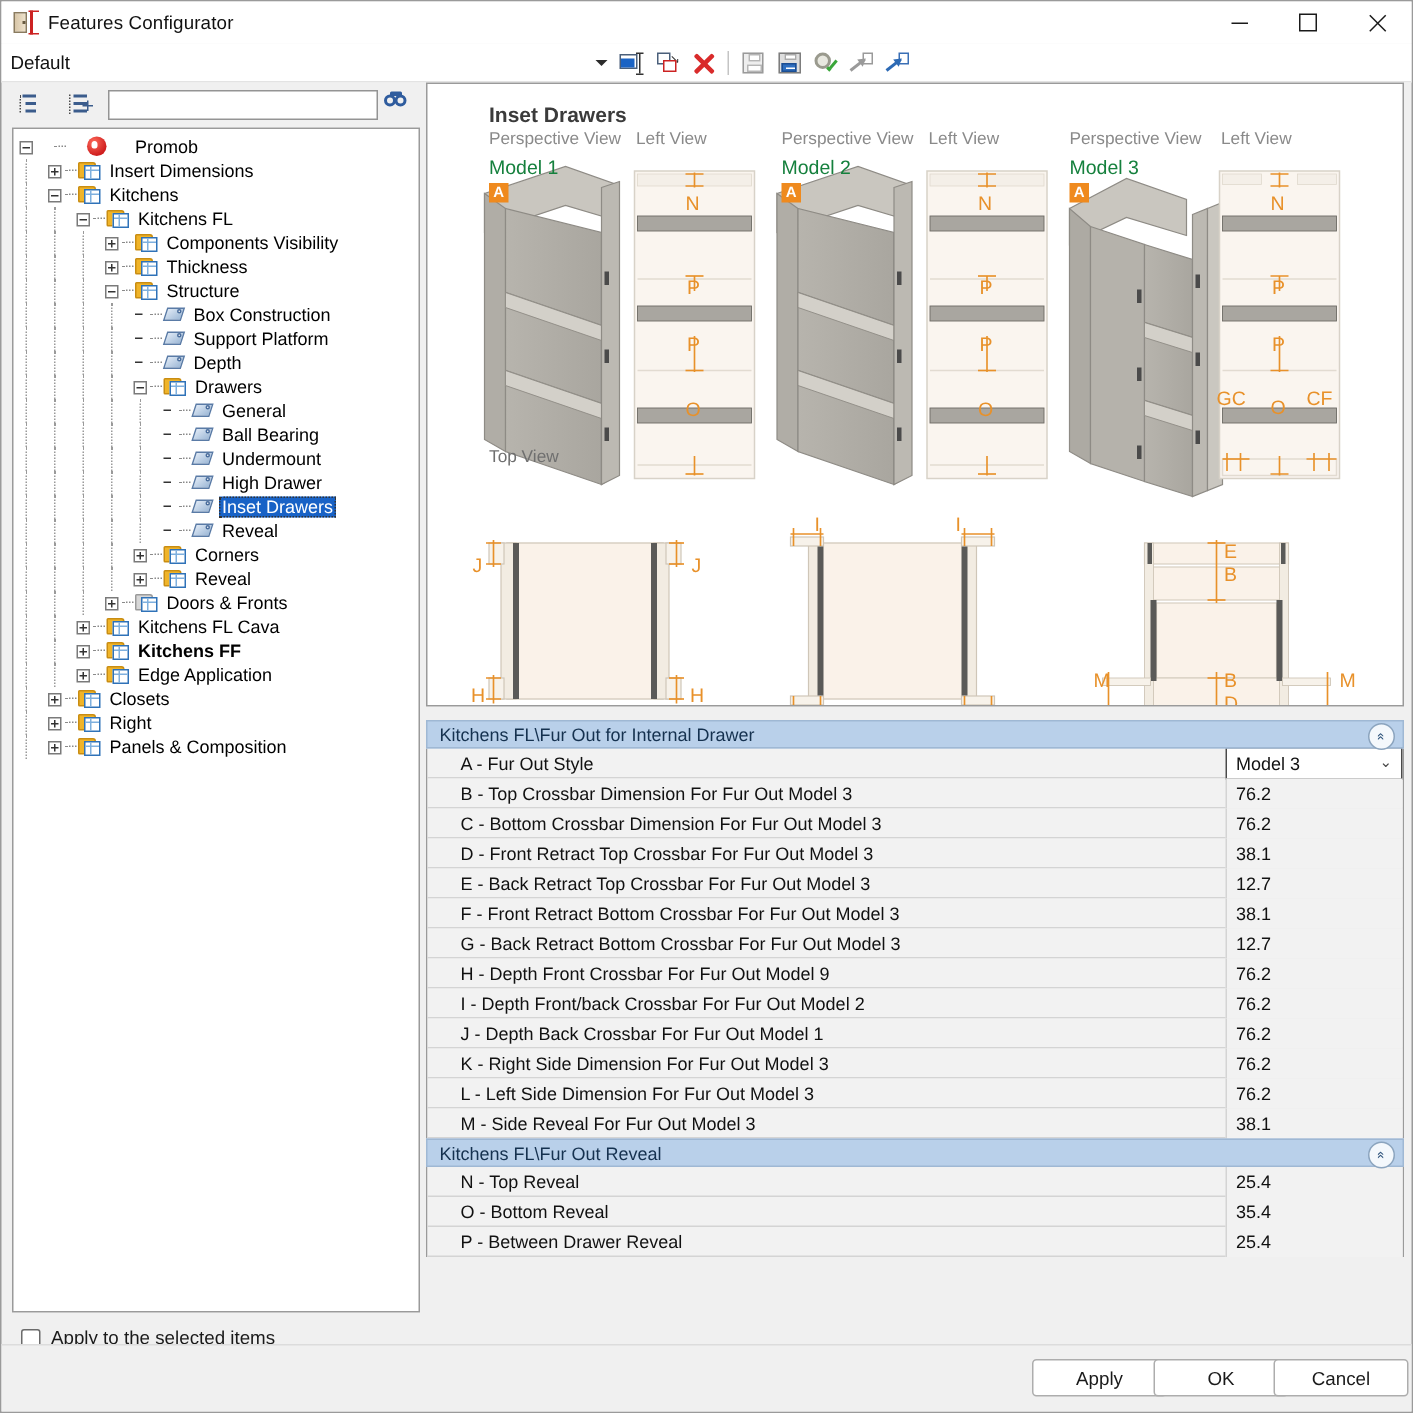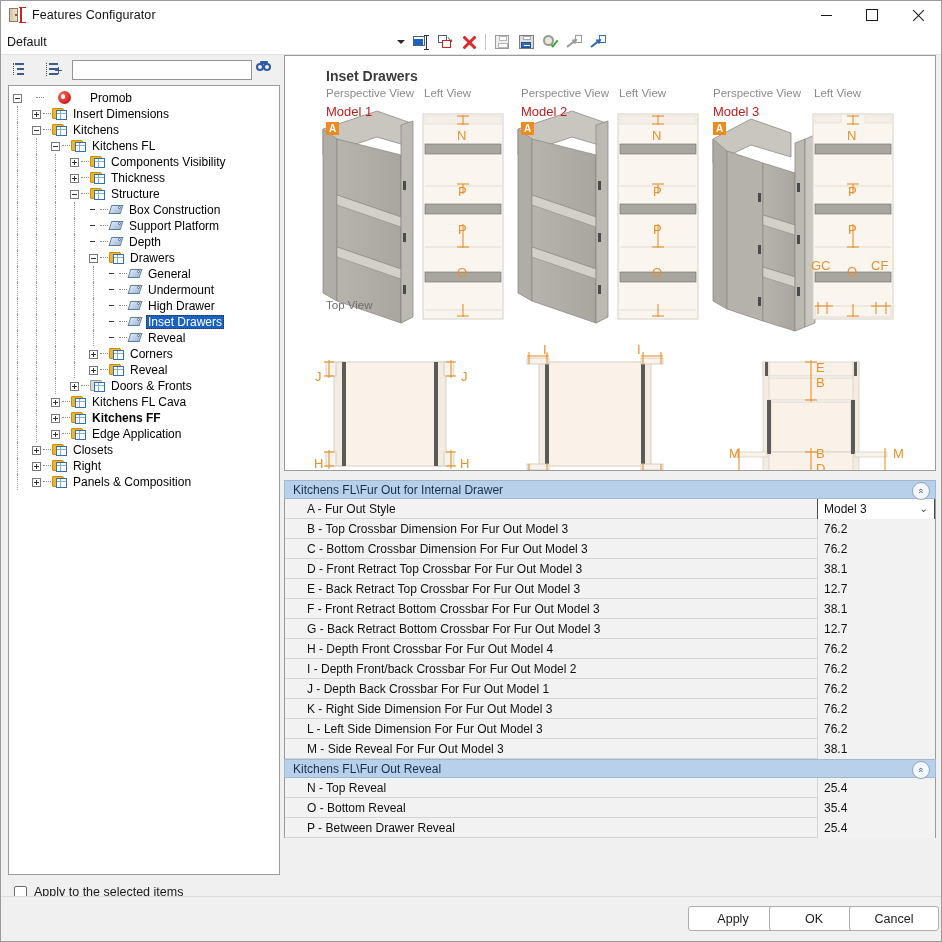--- a/index.html
+++ b/index.html
@@ -322,21 +322,21 @@
     overflow: hidden;
   }
   .diag-title {
     position:absolute; left: 41px; top: 12px;
     font-size: 14px; font-weight: bold; color: #3b3b3b;
   }
   .viewlbl {
     position:absolute; font-size: 11.5px; color: #8a8a8a;
   }
   .modellbl {
-    position:absolute; font-size: 13px; color: #b91c1c;
+    position:absolute; font-size: 13px; color: #15803d;
   }
   .badgeA {
     position:absolute; width: 13px; height: 13px;
     background:#ef8a1e; color:#ffffff; font-size:10px; font-weight:bold;
     display:flex; align-items:center; justify-content:center;
   }
   .topviewlbl {
     position:absolute; left: 41px; top: 243px;
     font-size: 11.5px; color: #6f6f6f;
   }
@@ -653,20 +653,34 @@
             <span class="vline" style="left: 42px;"></span>
             <span class="vline" style="left: 61px;"></span>
             <span class="vline" style="left: 80px;"></span>
             <span class="tbtn none"></span>
             <span class="tdots"></span>
             <span class="ic-tag">
               <span class="body"></span>
               <span class="hole"></span>
             </span>
             <span class="lbl">General</span>
+          </div>
+          <div class="tnode" style="padding-left: 95px;">
+            <span class="vline" style="left: 4px;"></span>
+            <span class="vline" style="left: 23px;"></span>
+            <span class="vline" style="left: 42px;"></span>
+            <span class="vline" style="left: 61px;"></span>
+            <span class="vline" style="left: 80px;"></span>
+            <span class="tbtn none"></span>
+            <span class="tdots"></span>
+            <span class="ic-tag">
+              <span class="body"></span>
+              <span class="hole"></span>
+            </span>
+            <span class="lbl">Ball Bearing</span>
           </div>
           <div class="tnode" style="padding-left: 95px;">
             <span class="vline" style="left: 4px;"></span>
             <span class="vline" style="left: 23px;"></span>
             <span class="vline" style="left: 42px;"></span>
             <span class="vline" style="left: 61px;"></span>
             <span class="vline" style="left: 80px;"></span>
             <span class="tbtn none"></span>
             <span class="tdots"></span>
             <span class="ic-tag">
@@ -1140,21 +1154,21 @@
           </div>
           <div class="prow">
             <span class="pname">F - Front Retract Bottom Crossbar For Fur Out Model 3</span>
             <span class="pval">38.1</span>
           </div>
           <div class="prow">
             <span class="pname">G - Back Retract Bottom Crossbar For Fur Out Model 3</span>
             <span class="pval">12.7</span>
           </div>
           <div class="prow">
-            <span class="pname">H - Depth Front Crossbar For Fur Out Model 4</span>
+            <span class="pname">H - Depth Front Crossbar For Fur Out Model 9</span>
             <span class="pval">76.2</span>
           </div>
           <div class="prow">
             <span class="pname">I - Depth Front/back Crossbar For Fur Out Model 2</span>
             <span class="pval">76.2</span>
           </div>
           <div class="prow">
             <span class="pname">J - Depth Back Crossbar For Fur Out Model 1</span>
             <span class="pval">76.2</span>
           </div>

